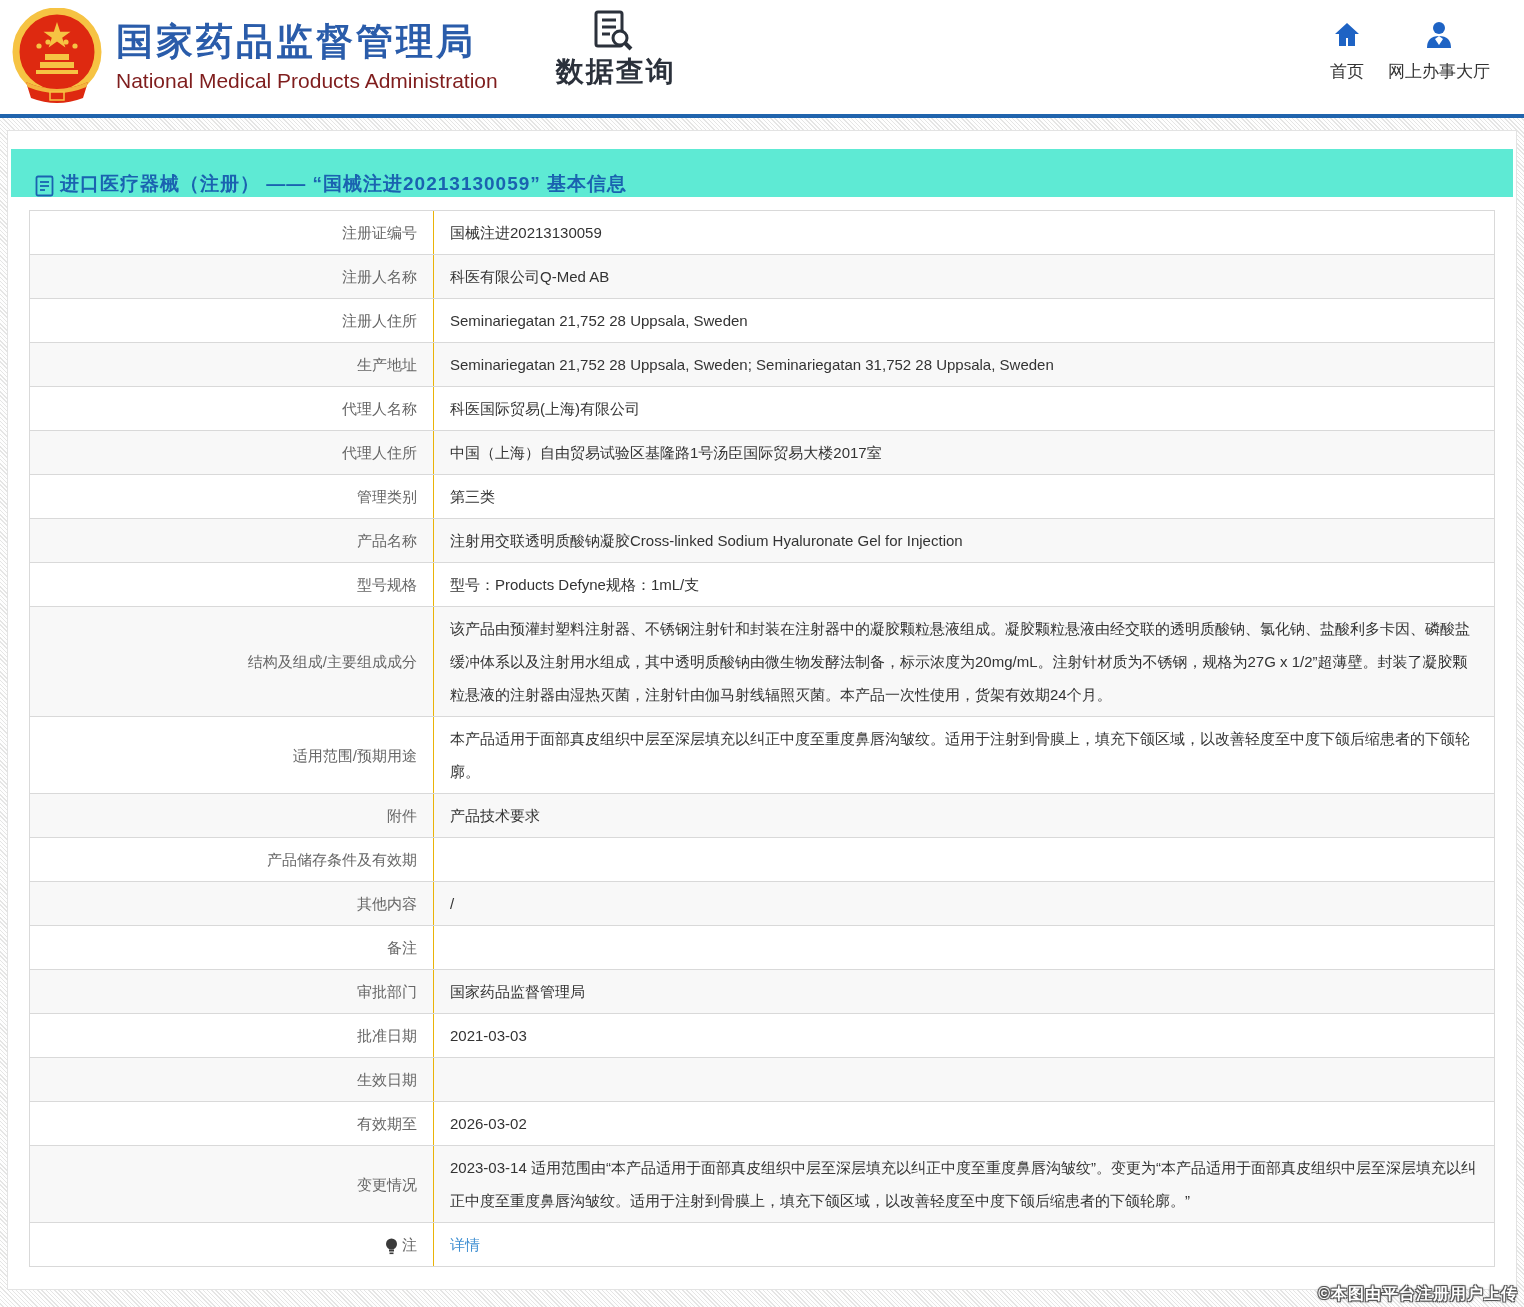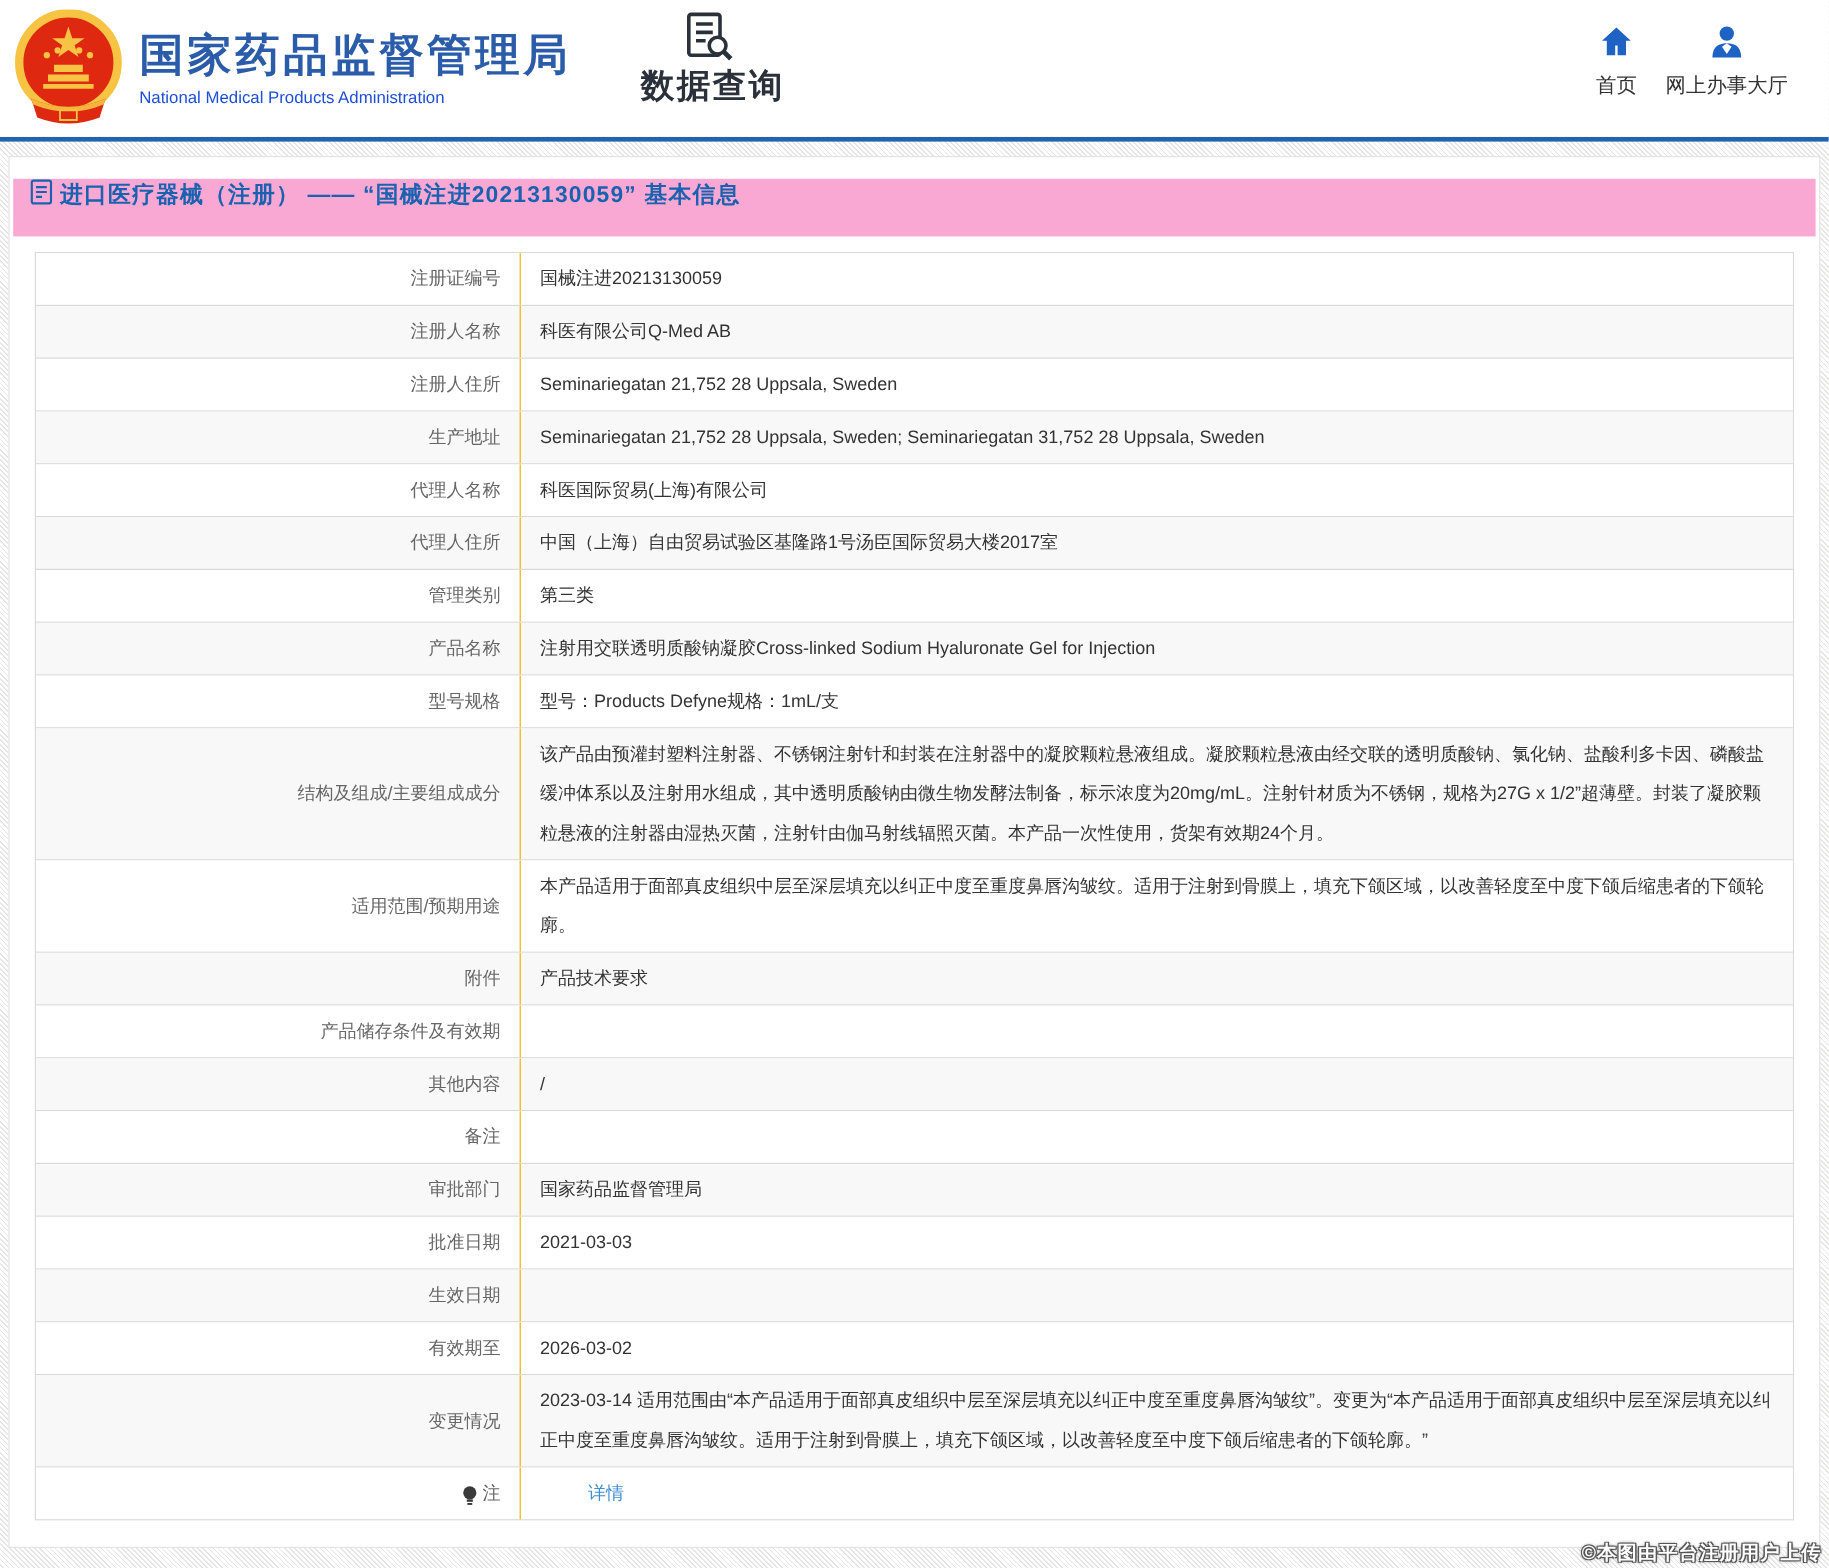--- a/index.html
+++ b/index.html
@@ -20,40 +20,40 @@
   }
   .blue-rule { height: 4px; background: #2064ad; width: 100%; }
 
   .brand { display: flex; align-items: center; margin-left: 12px; }
   .emblem { width: 90px; height: 98px; flex: 0 0 auto; }
   .brand-text { margin-left: 14px; }
   .brand-cn {
     color: #2a5caa; font-size: 37px; font-weight: 700; letter-spacing: 3px;
     line-height: 1.15;
   }
-  .brand-en { color: #1d4ed8; font-size: 14px; margin-top: 5px; }
+  .brand-en { color: #7f1d1d; font-size: 21px; margin-top: 5px; }
 
   .section-tag { display: flex; align-items: center; margin-left: 52px; margin-top: -14px; flex-direction: column; }
   .section-tag svg { width: 40px; height: 44px; }
   .section-tag-label { font-size: 28px; font-weight: 700; color: #2b313b; margin-left: 6px; letter-spacing: 2px; }
 
   .header-nav { position: absolute; right: 34px; top: 20px; display: flex; gap: 24px; }
   .nav-item { display: flex; flex-direction: column; align-items: center; cursor: pointer; }
   .nav-item svg { width: 30px; height: 30px; }
   .nav-label { margin-top: 10px; font-size: 17px; color: #333; white-space: nowrap; }
 
   
   .container {
     background: #ffffff; margin: 12px 7px 0 7px; padding: 18px 3px 2px 3px;
     min-height: 1160px;
     border: 1px solid #e3e3e3;
   }
   .page-titlebar {
-    background: #f9a8d4; height: 48px; display: flex; align-items: flex-start;
-    padding-left: 14px;
+    background: #5eead4; height: 48px; display: flex; align-items: flex-end;
+    padding-left: 24px;
   }
   .page-titlebar svg { width: 19px; height: 22px; flex: 0 0 auto; }
   .page-title {
     color: #1a62b0; font-size: 19px; font-weight: 600; margin-left: 6px; letter-spacing: 1px;
   }
 
   
   .info-table {
     margin: 13px 18px 0 18px;
     border: 1px solid #d9d9d9;
@@ -65,21 +65,21 @@
     width: 404px; flex: 0 0 auto;
     display: flex; align-items: center; justify-content: flex-end;
     text-align: right; color: #666; font-size: 15px; line-height: 2.2;
     padding: 5px 16px; border-right: 1px solid #eab308;
   }
   .tvalue {
     flex: 1; display: flex; align-items: center;
     color: #333; font-size: 15px; line-height: 2.2; padding: 5px 16px;
     word-break: break-all;
   }
-  .tvalue a { color: #3f8fd2; text-decoration: none; cursor: pointer; margin-left: 40px; }
+  .tvalue a { color: #3f8fd2; text-decoration: none; cursor: pointer; }
   .bulb-icon { width: 13px; height: 17px; margin-right: 4px; position: relative; top: 2px; }
 
   
   .watermark {
     position: absolute; right: 6px; bottom: 2px;
     font-size: 16px; font-weight: 700; color: #ffffff; letter-spacing: 1px;
     text-shadow: -1px -1px 0 #555, 1px -1px 0 #555, -1px 1px 0 #555, 1px 1px 0 #555, 0 0 3px #333;
   }
 </style>
 </head>

